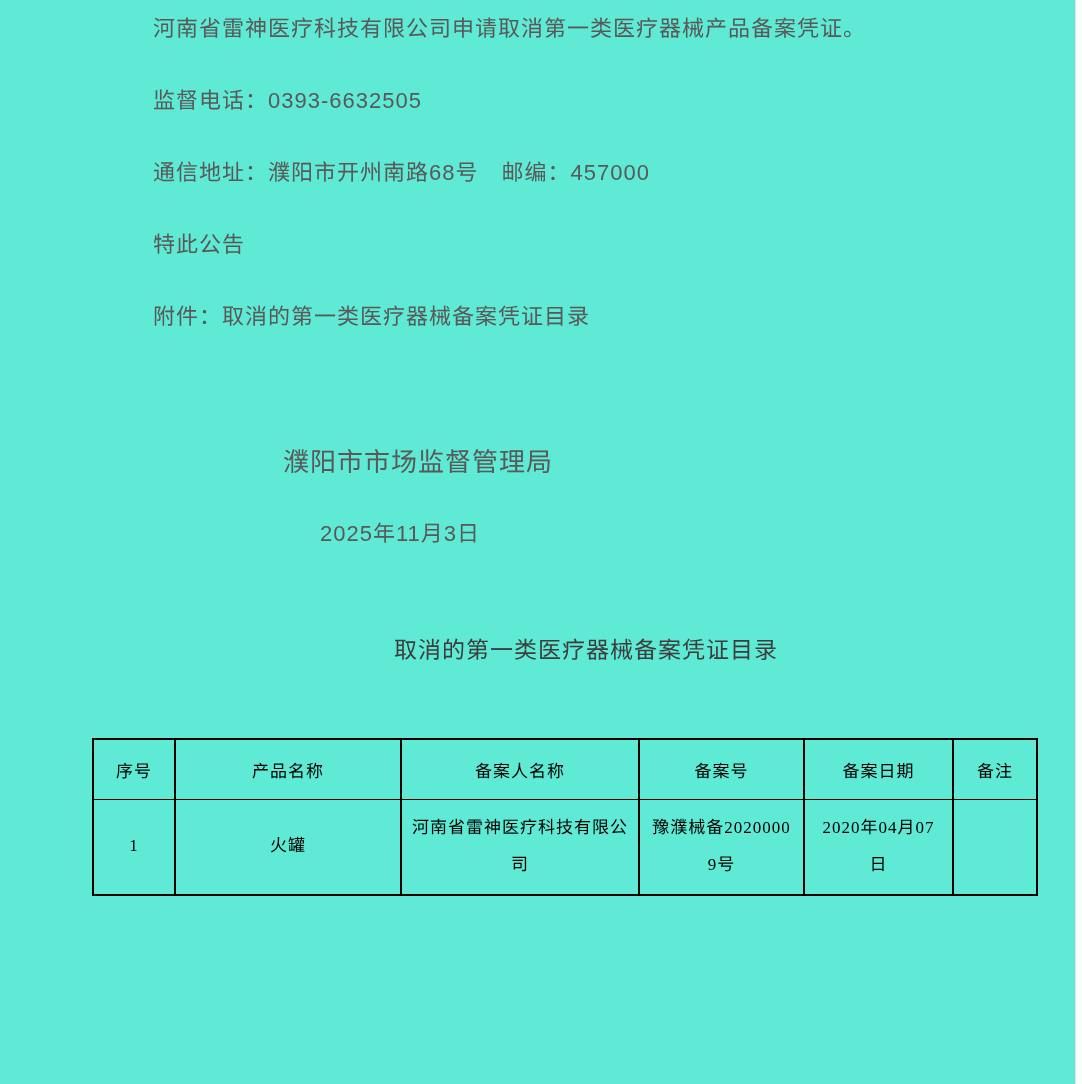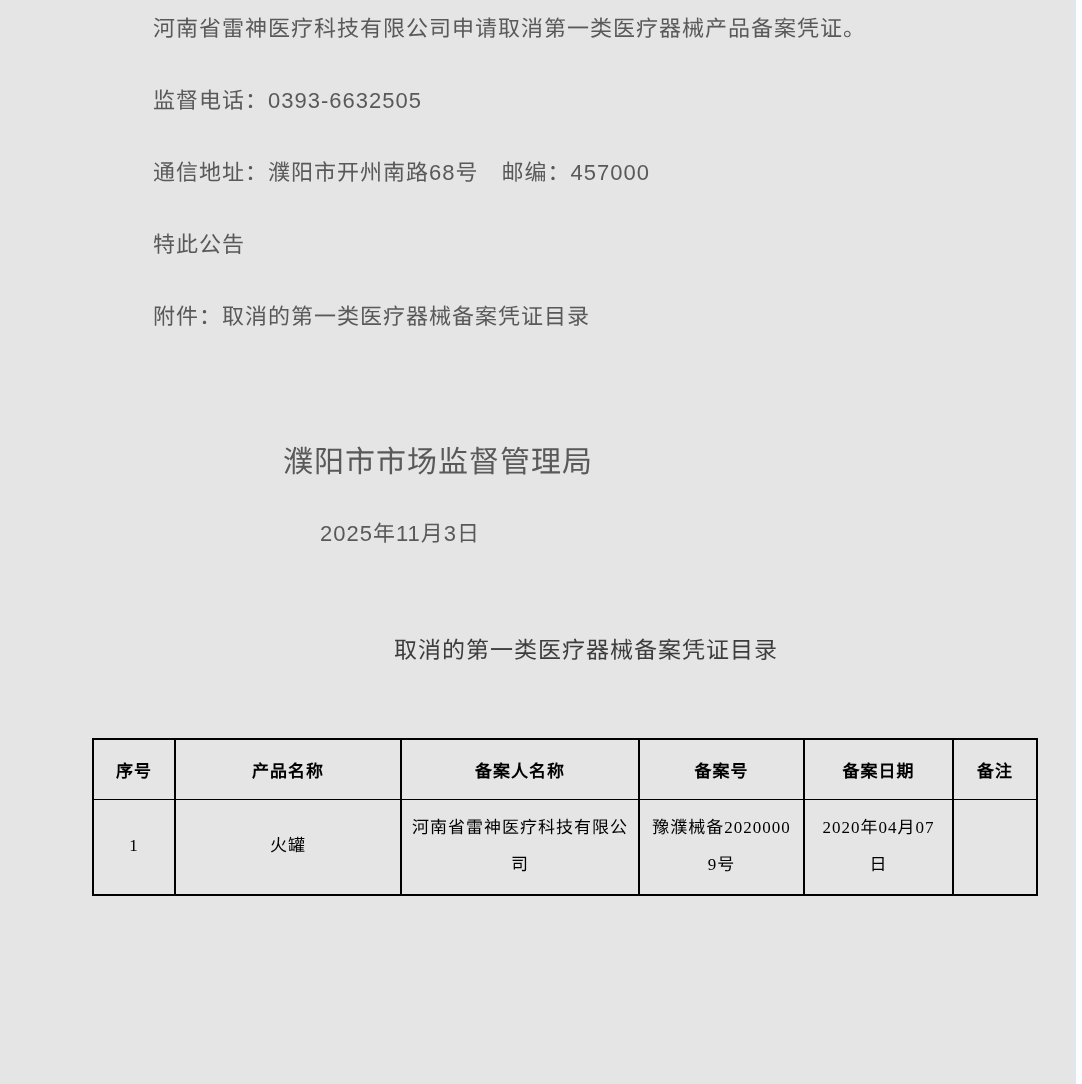--- a/index.html
+++ b/index.html
@@ -13,42 +13,42 @@
   * { margin: 0; padding: 0; box-sizing: border-box; }
   html, body {
     background: #ffffff;
     width: 1082px;
     font-family: "Liberation Sans", "DejaVu Sans", sans-serif;
   }
   .page {
     position: relative;
     width: 1082px;
     height: 1084px;
-    background: #e5e5e5;
+    background: #5eead4;
     padding: 16px 39px 0 92px;
     overflow: hidden;
   }
   .right-strip {
     position: absolute;
     top: 0; right: 0;
     width: 7px; height: 1084px;
     background: var(--strip-fill);
     border-left: 1px solid var(--strip-line);
   }
   .para {
     margin: 0 0 46px 61px;
     font-size: 22px;
     line-height: 26px;
     letter-spacing: 1px;
     color: var(--body-text);
   }
   .para.attachment { margin-bottom: 119px; }
   .signature-line {
     margin: 0 0 46px 191px;
-    font-size: 30px;
+    font-size: 26px;
     line-height: 26px;
     letter-spacing: 1px;
     color: var(--body-text);
   }
   .date-line {
     margin: 0 0 88px 228px;
     font-size: 22px;
     line-height: 26px;
     letter-spacing: 1px;
     color: var(--body-text);
@@ -79,21 +79,21 @@
     border-right: 2px solid var(--table-border);
     text-align: center;
     vertical-align: middle;
     padding: 2px 10px;
     word-break: break-all;
   }
   table.records thead tr { height: 60px; }
   table.records tbody tr { height: 96px; }
   table.records th {
     font-size: 17px;
-    font-weight: bold;
+    font-weight: normal;
     letter-spacing: 1px;
   }
   table.records td {
     font-size: 17px;
     font-weight: normal;
     letter-spacing: 1px;
     line-height: 2.15;
   }
 </style>
 </head>

